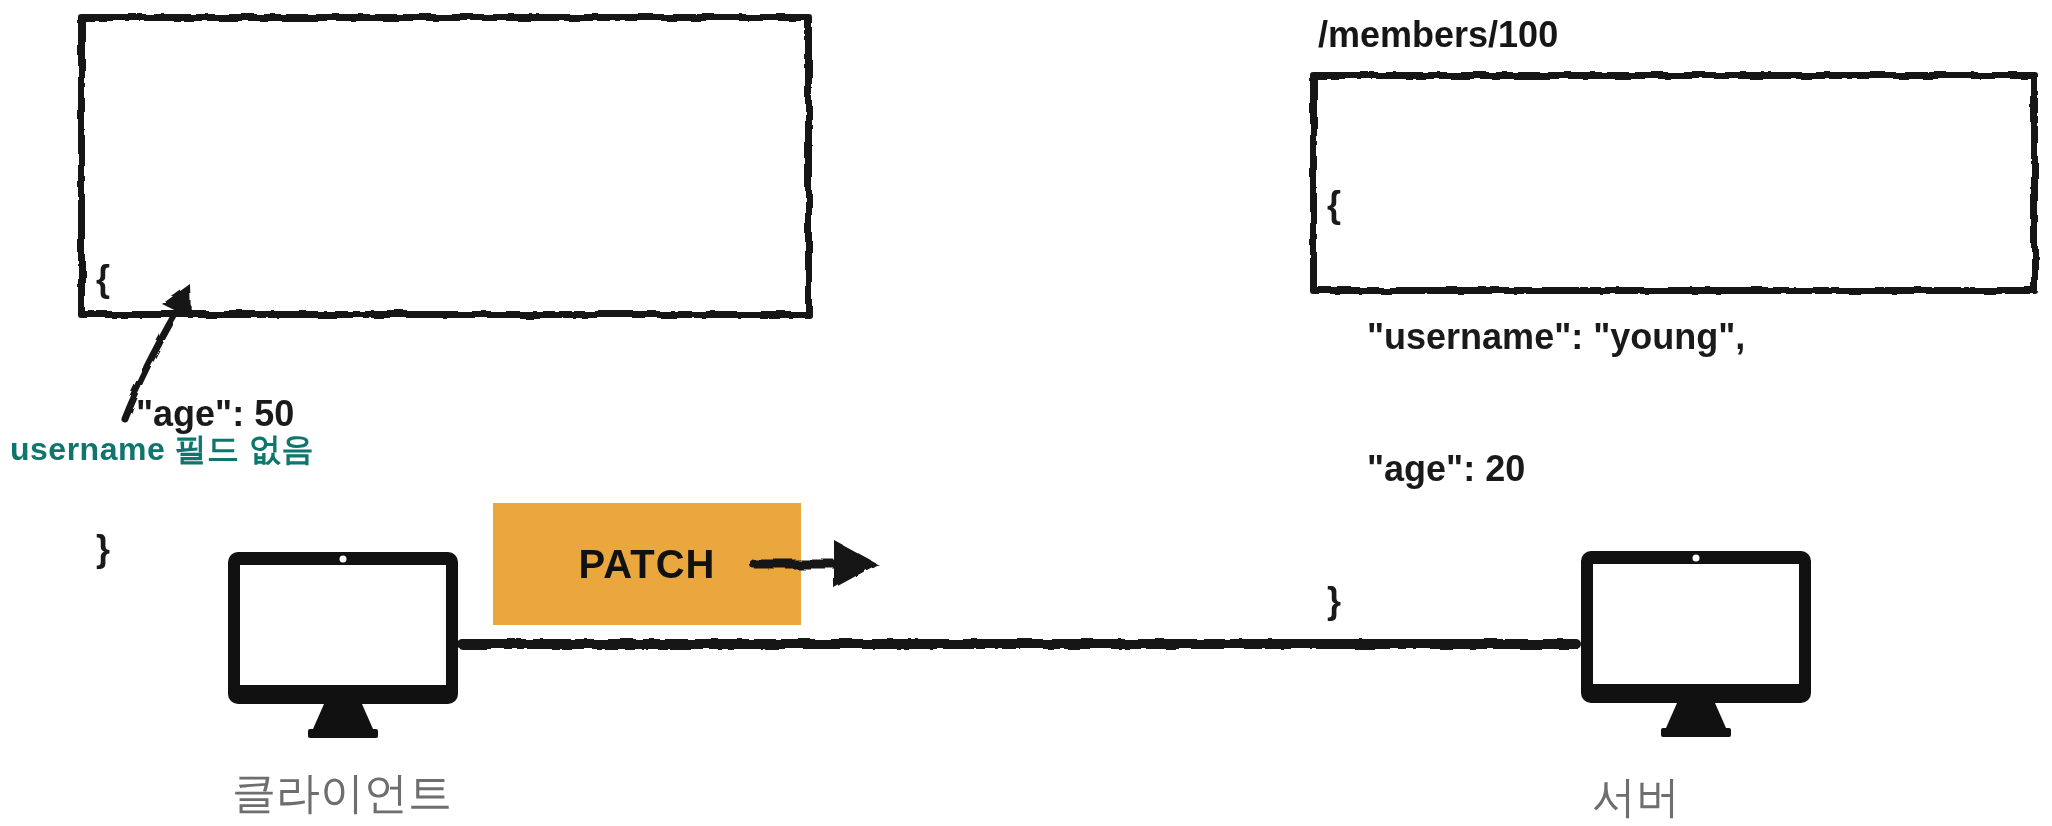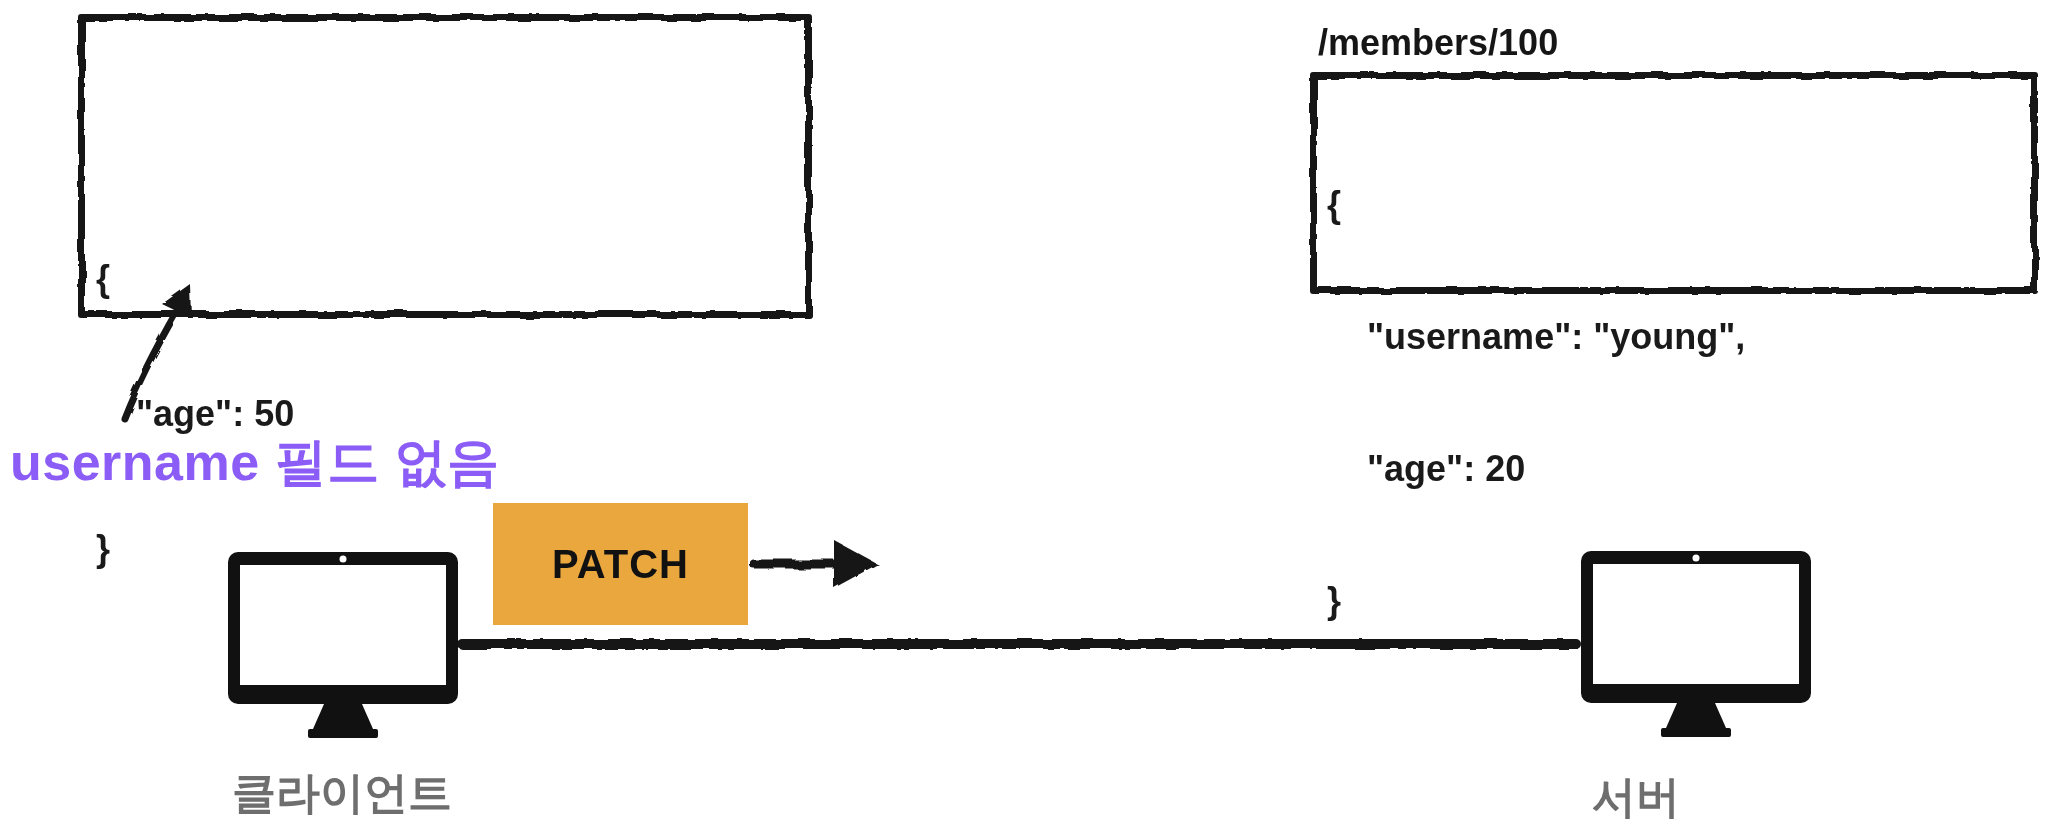--- a/index.html
+++ b/index.html
@@ -21,50 +21,50 @@
     position:absolute; font-weight:bold; font-size:36px; line-height:45px;
     color:#1a1a1a; white-space:pre;
   }
   .request-content  { left:96px;   top:30px;  width:700px; }
   .resource-content { left:1327px; top:95px;  width:700px; line-height:44px; }
   .spacer { height:46px; }
   .indent { padding-left:40px; }
 
   .resource-path-label {
     position:absolute; left:1318px; top:14px;
-    font-weight:bold; font-size:36px; color:#161616;margin-top:8px;
+    font-weight:bold; font-size:36px; color:#161616;
   }
 
   .annotation-text {
     position:absolute; left:10px; top:428px;
-    font-weight:bold; font-size:52px; color:#8b5cf6; letter-spacing:0.5px;
+    font-weight:bold; font-size:32px; color:#0f766e; letter-spacing:0.5px;
   }
 
   .patch-box {
-    position:absolute; left:493px; top:503px; width:255px; height:122px;
+    position:absolute; left:493px; top:503px; width:308px; height:122px;
     background:#E9A73E; display:flex; align-items:center; justify-content:center;
   }
   .patch-label { font-weight:bold; font-size:40px; color:#111111; letter-spacing:1px; }
 
   .connection-line {
     position:absolute; left:457px; top:639px; width:1124px; height:10px;
     background:#161616; border-radius:5px; filter:url(#roughen);
   }
 
   .arrow-svg { position:absolute; filter:url(#roughen); }
   .annotation-arrow { left:100px; top:270px; }
   .patch-arrow { left:750px; top:533px; }
 
   .monitor { position:absolute; }
   .monitor-client { left:228px;  top:552px; }
   .monitor-server { left:1581px; top:551px; }
 
   .node-label {
     position:absolute; width:232px; text-align:center;
-    font-size:44px; color:#6E6E6E;font-weight:bold;
+    font-size:44px; color:#6E6E6E;
   }
   .client-label { left:226px;  top:764px; }
   .server-label { left:1520px; top:768px; }
 </style>
 </head>
 <body>
 
 <div class="canvas">
 
   <svg width="0" height="0" style="position:absolute" aria-hidden="true">

